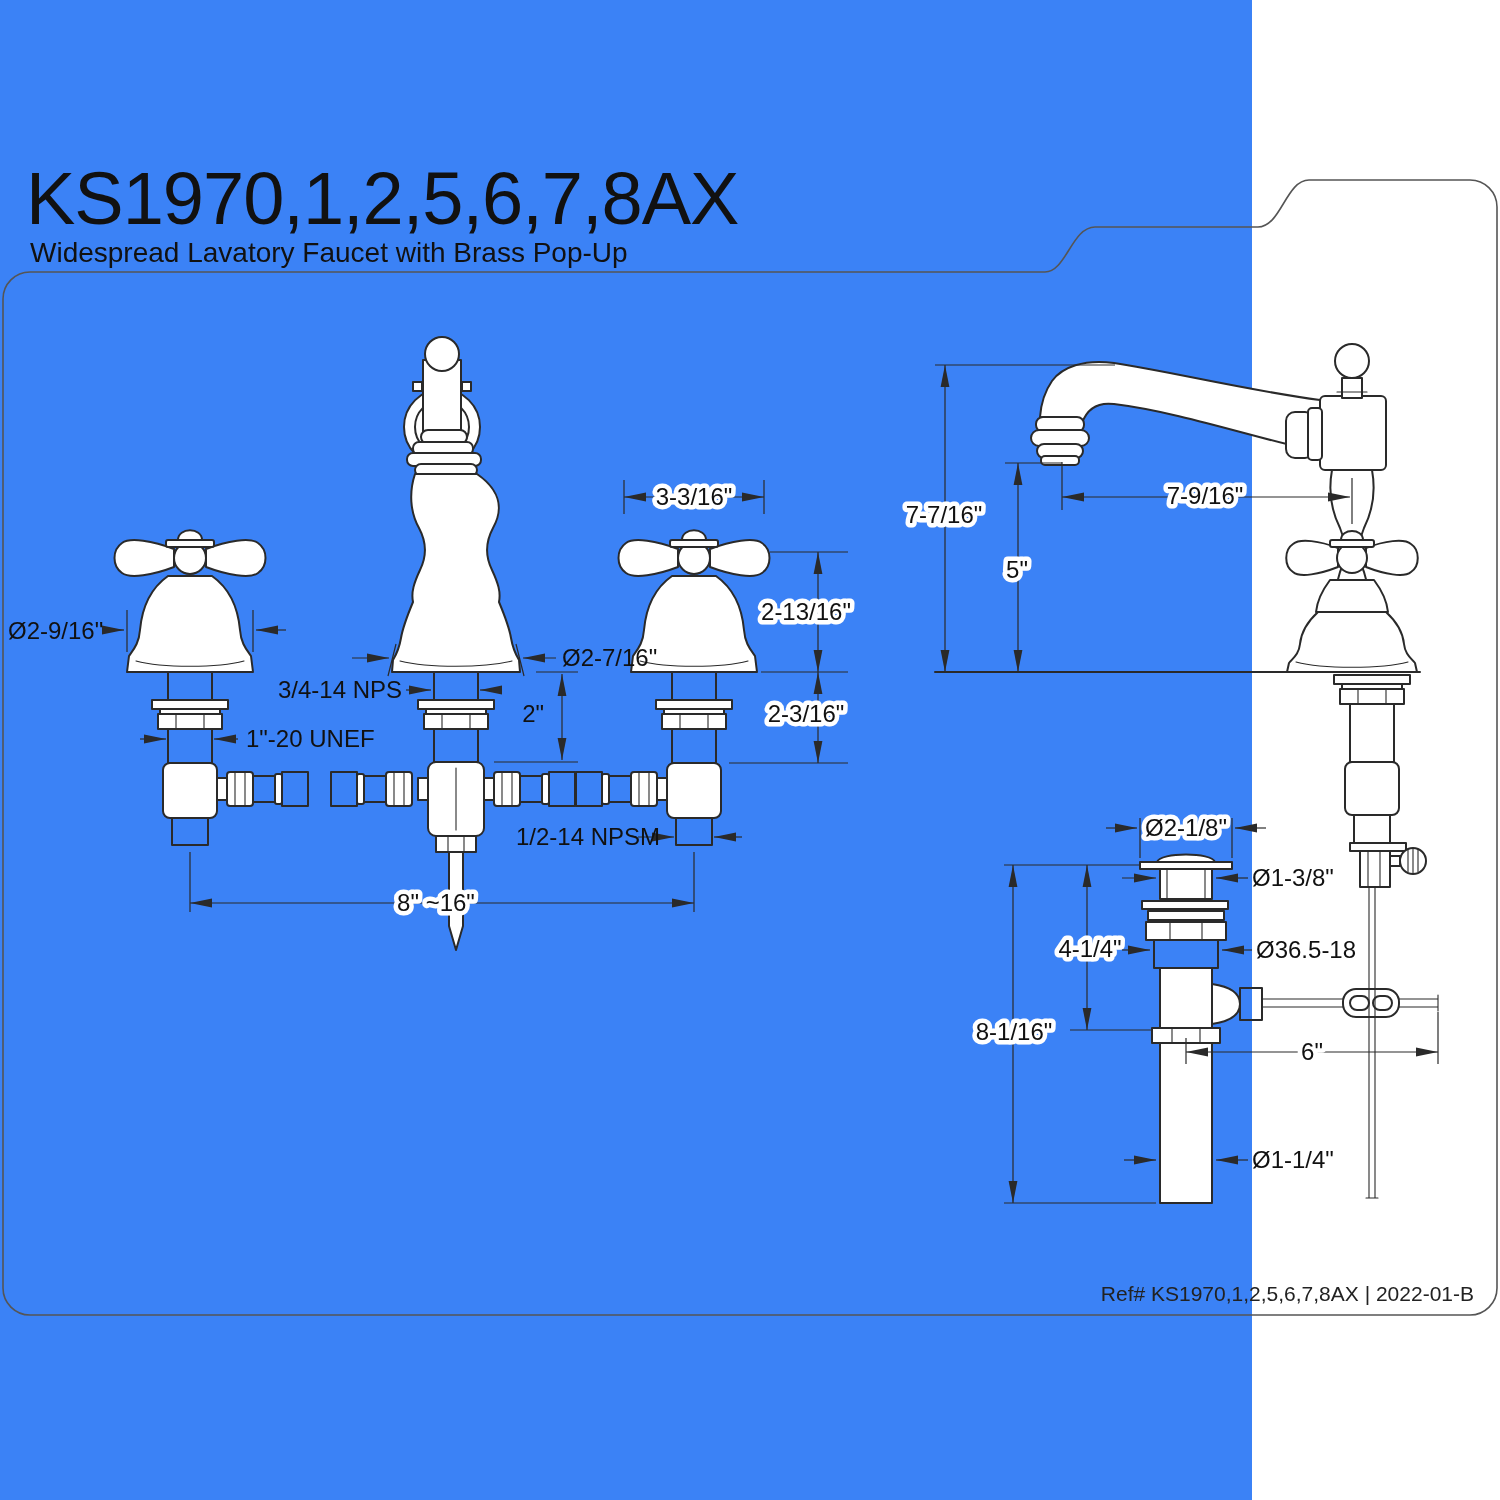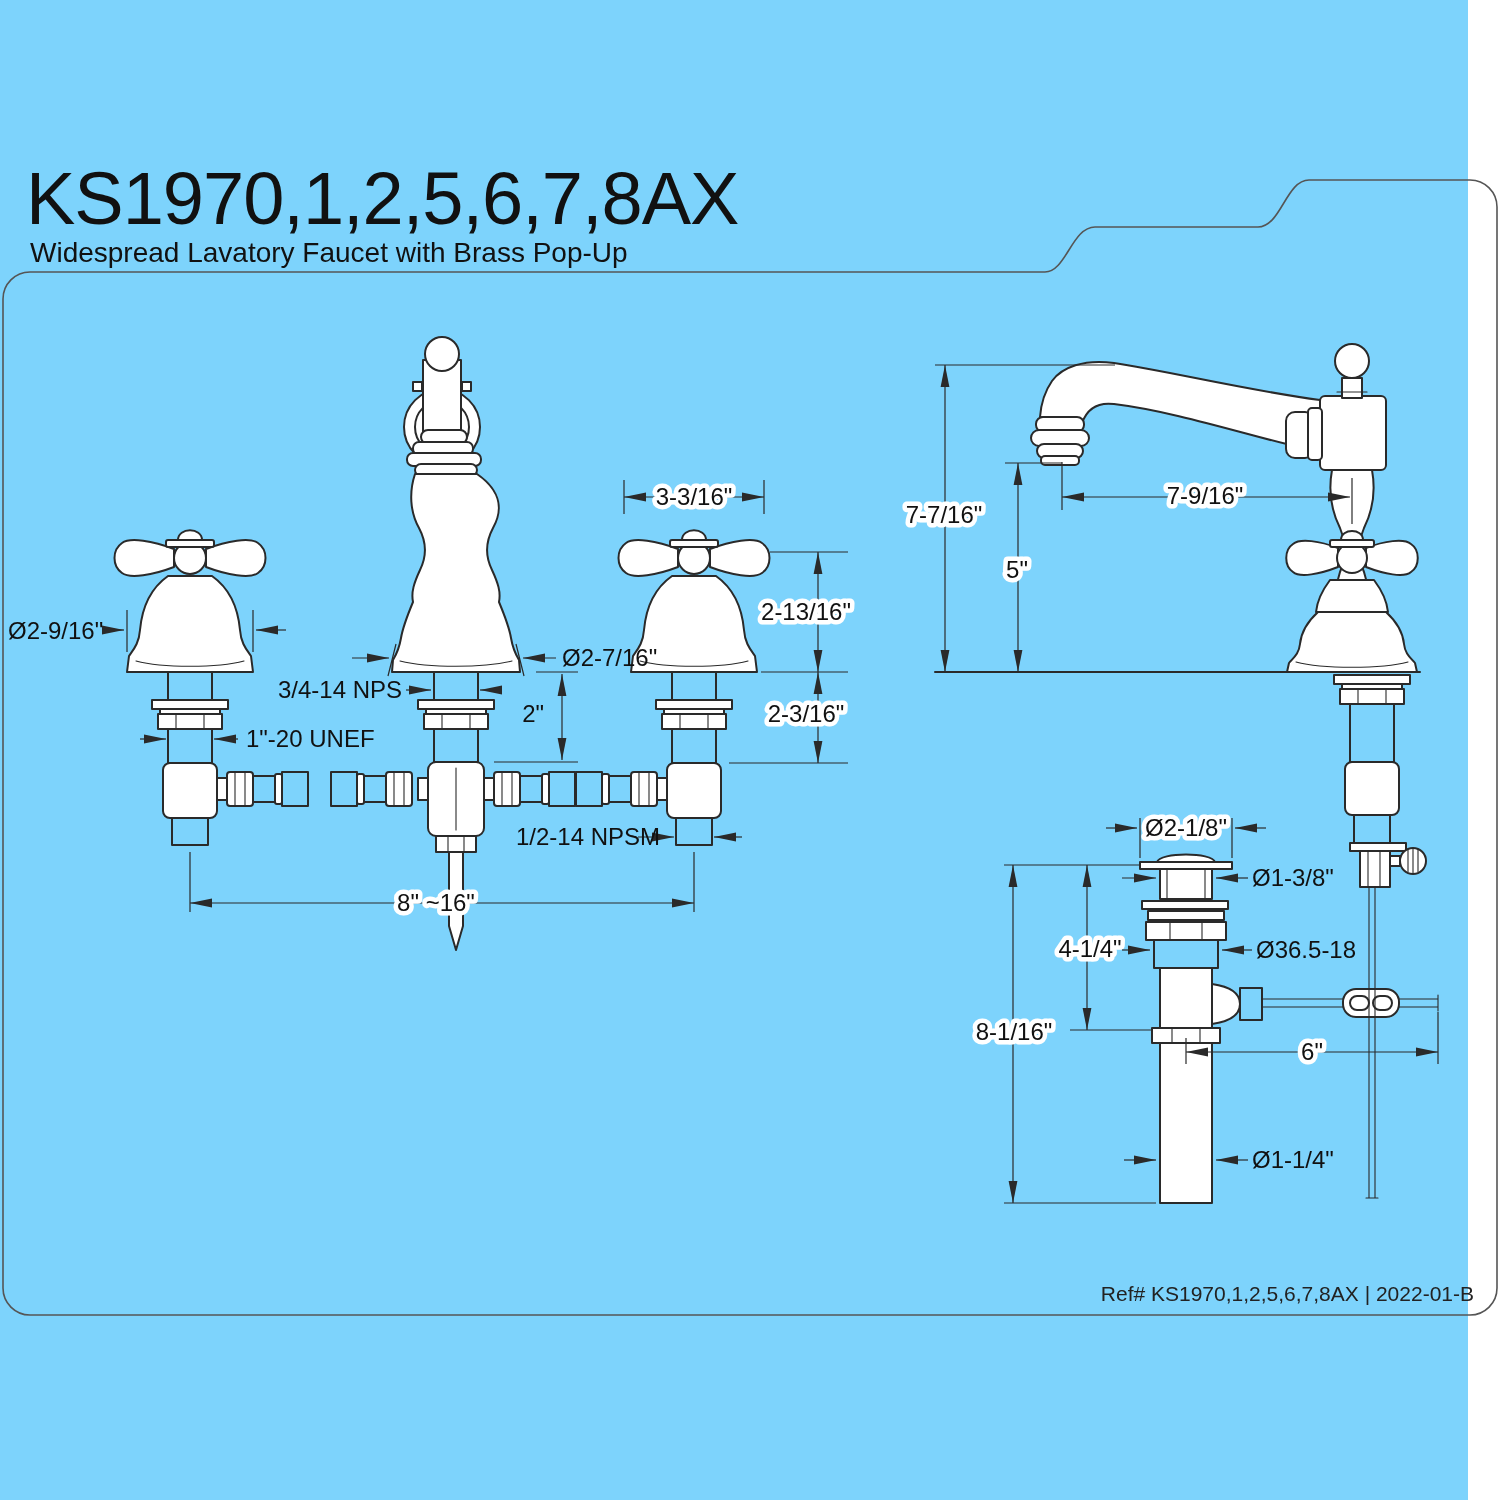--- a/index.html
+++ b/index.html
@@ -1,17 +1,17 @@
 <!DOCTYPE html>
 <html><head>
 <meta charset="utf-8">
 <style>
   html,body{margin:0;padding:0;background:#fff;}
   body{font-family:"Liberation Sans", sans-serif;}
-  .stage{width:1468px;height:1500px;position:relative;background:#7dd3fc;}
+  .stage{width:1252px;height:1500px;position:relative;background:#3b82f6;}
   svg{display:block;}
   .ln{stroke:#2a2a2a;stroke-width:2;fill:none;stroke-linecap:round;stroke-linejoin:round;}
   .fw{fill:#fff;}
   .thin{stroke-width:1.1;}
   .dimln{stroke:#2a2a2a;stroke-width:1.2;fill:none;}
   .dim{font-size:24px;fill:#111;}
   .halo{paint-order:stroke;stroke:#fff;stroke-width:9px;stroke-linejoin:round;}
   .ttl{font-size:74px;fill:#111;letter-spacing:-1px;}
   .sub{font-size:28px;fill:#111;}
   .ref{font-size:21px;fill:#222;}

